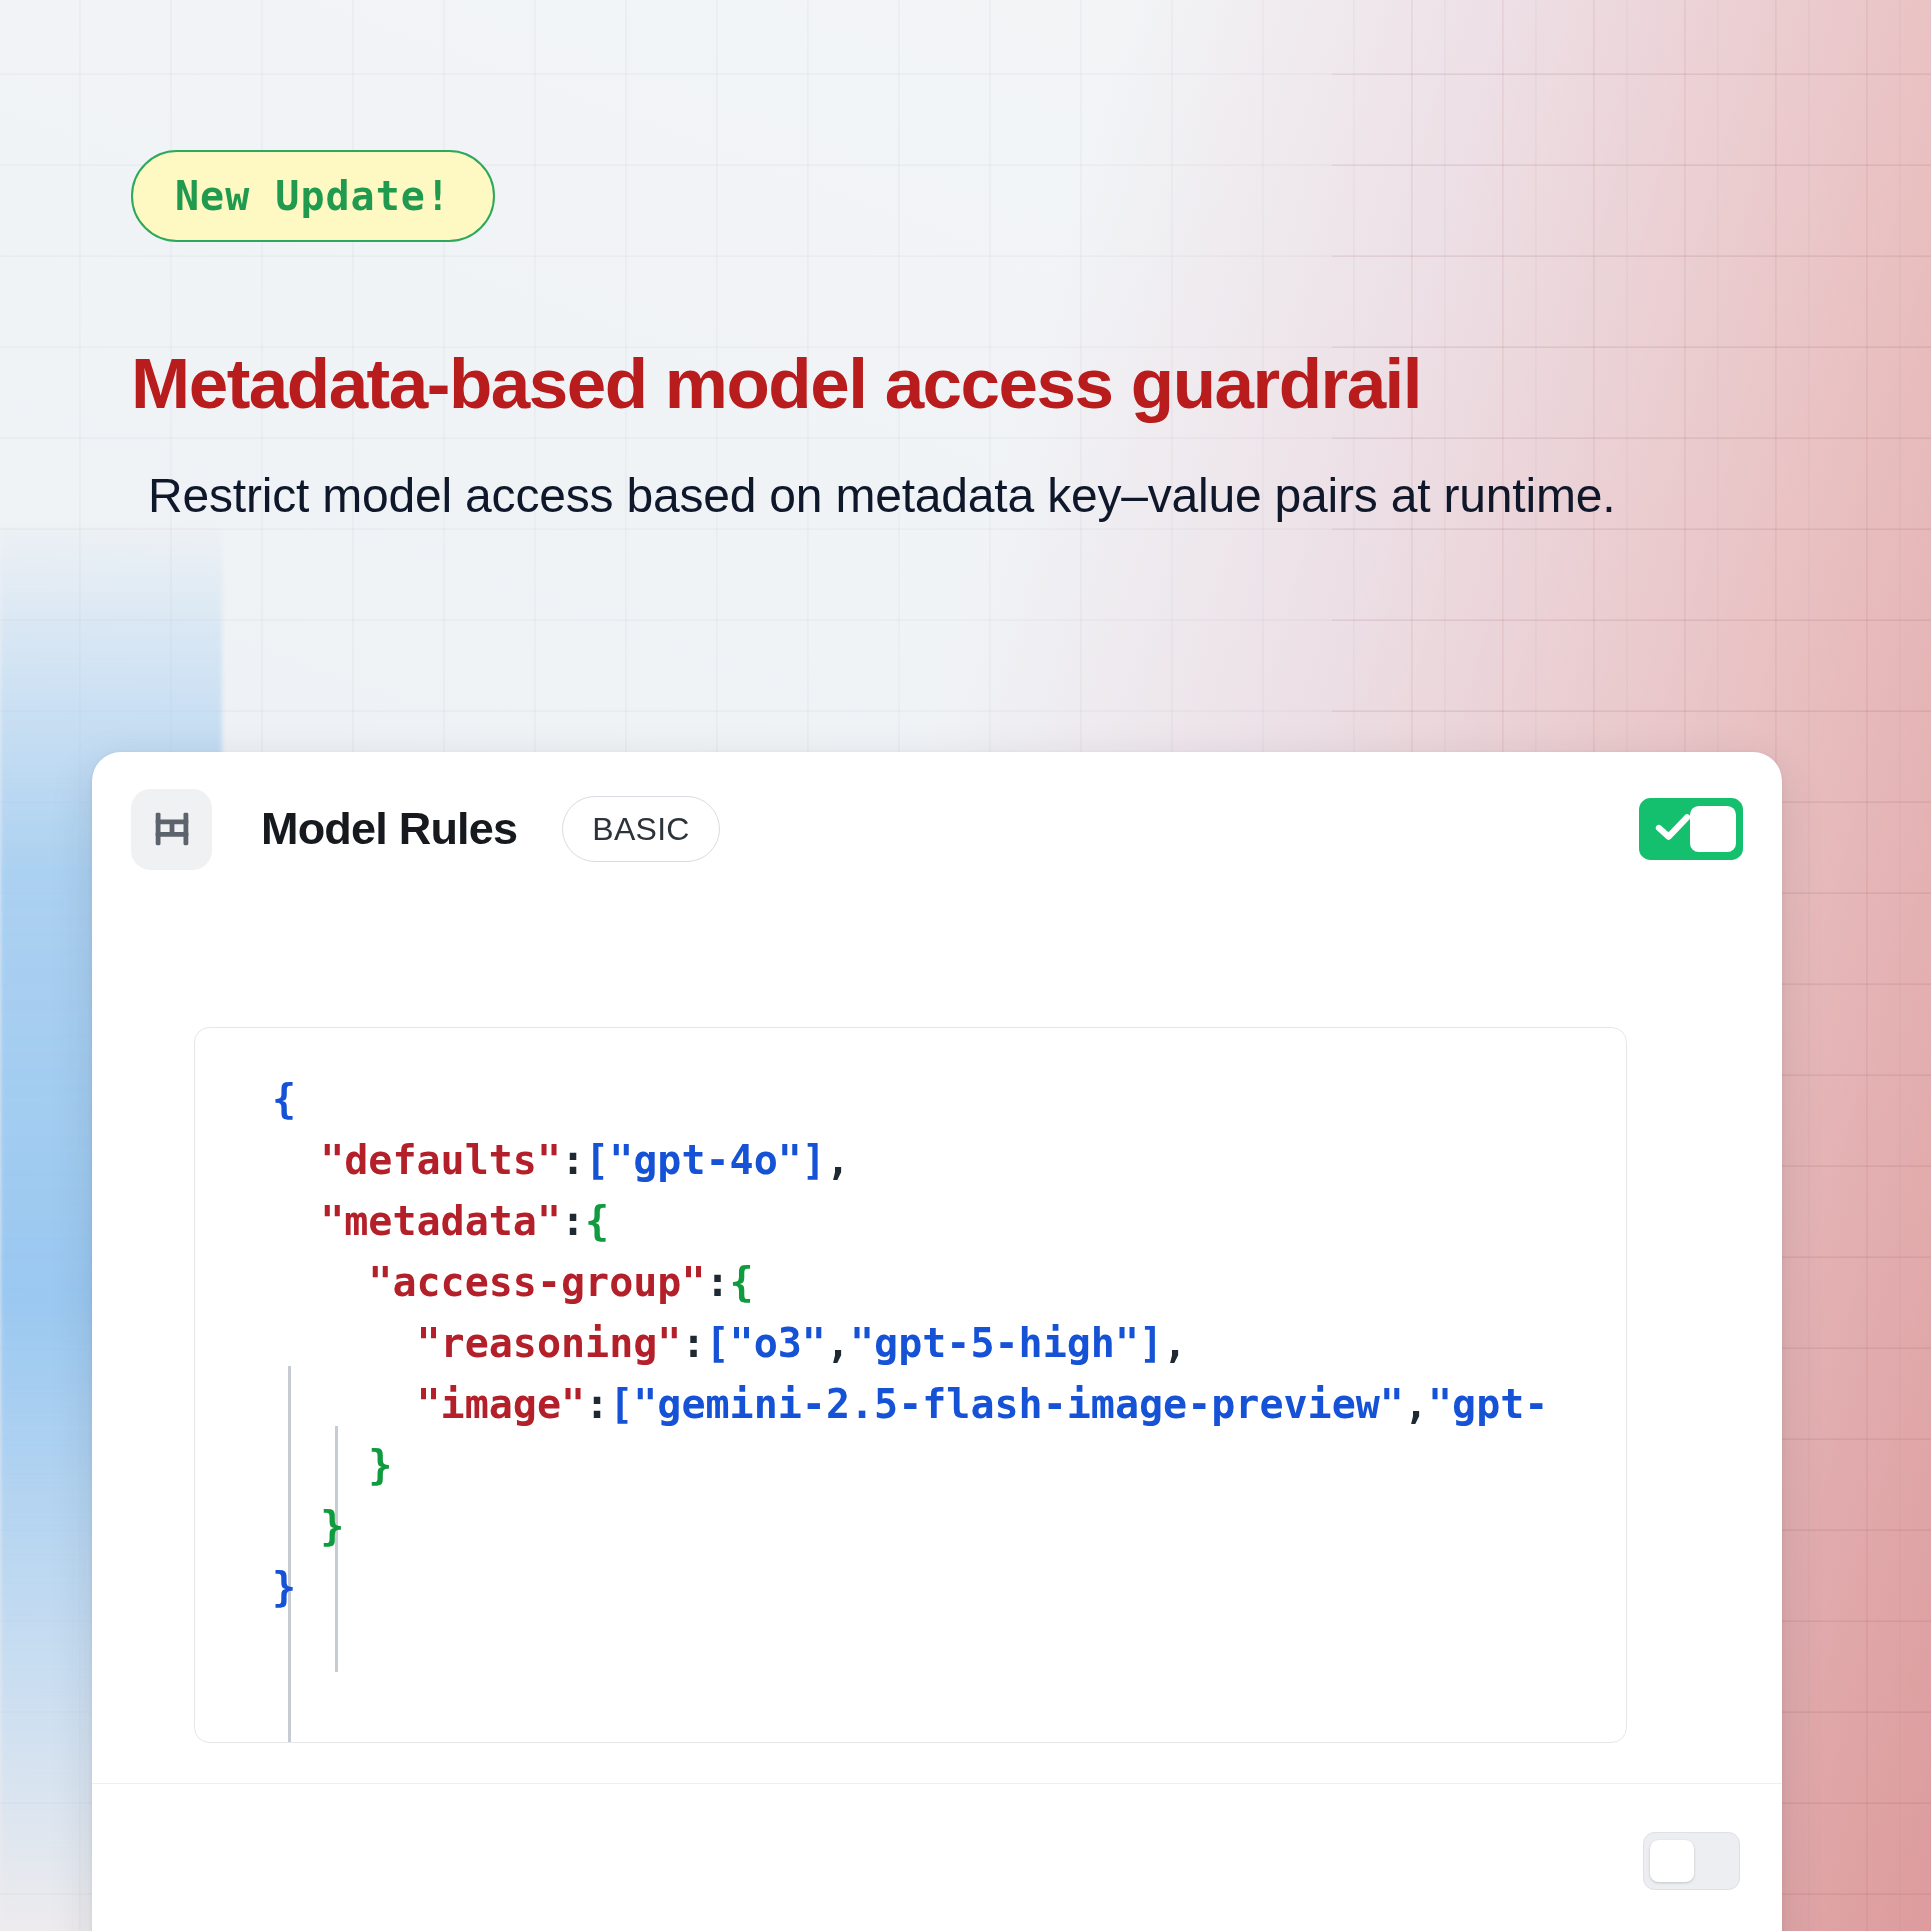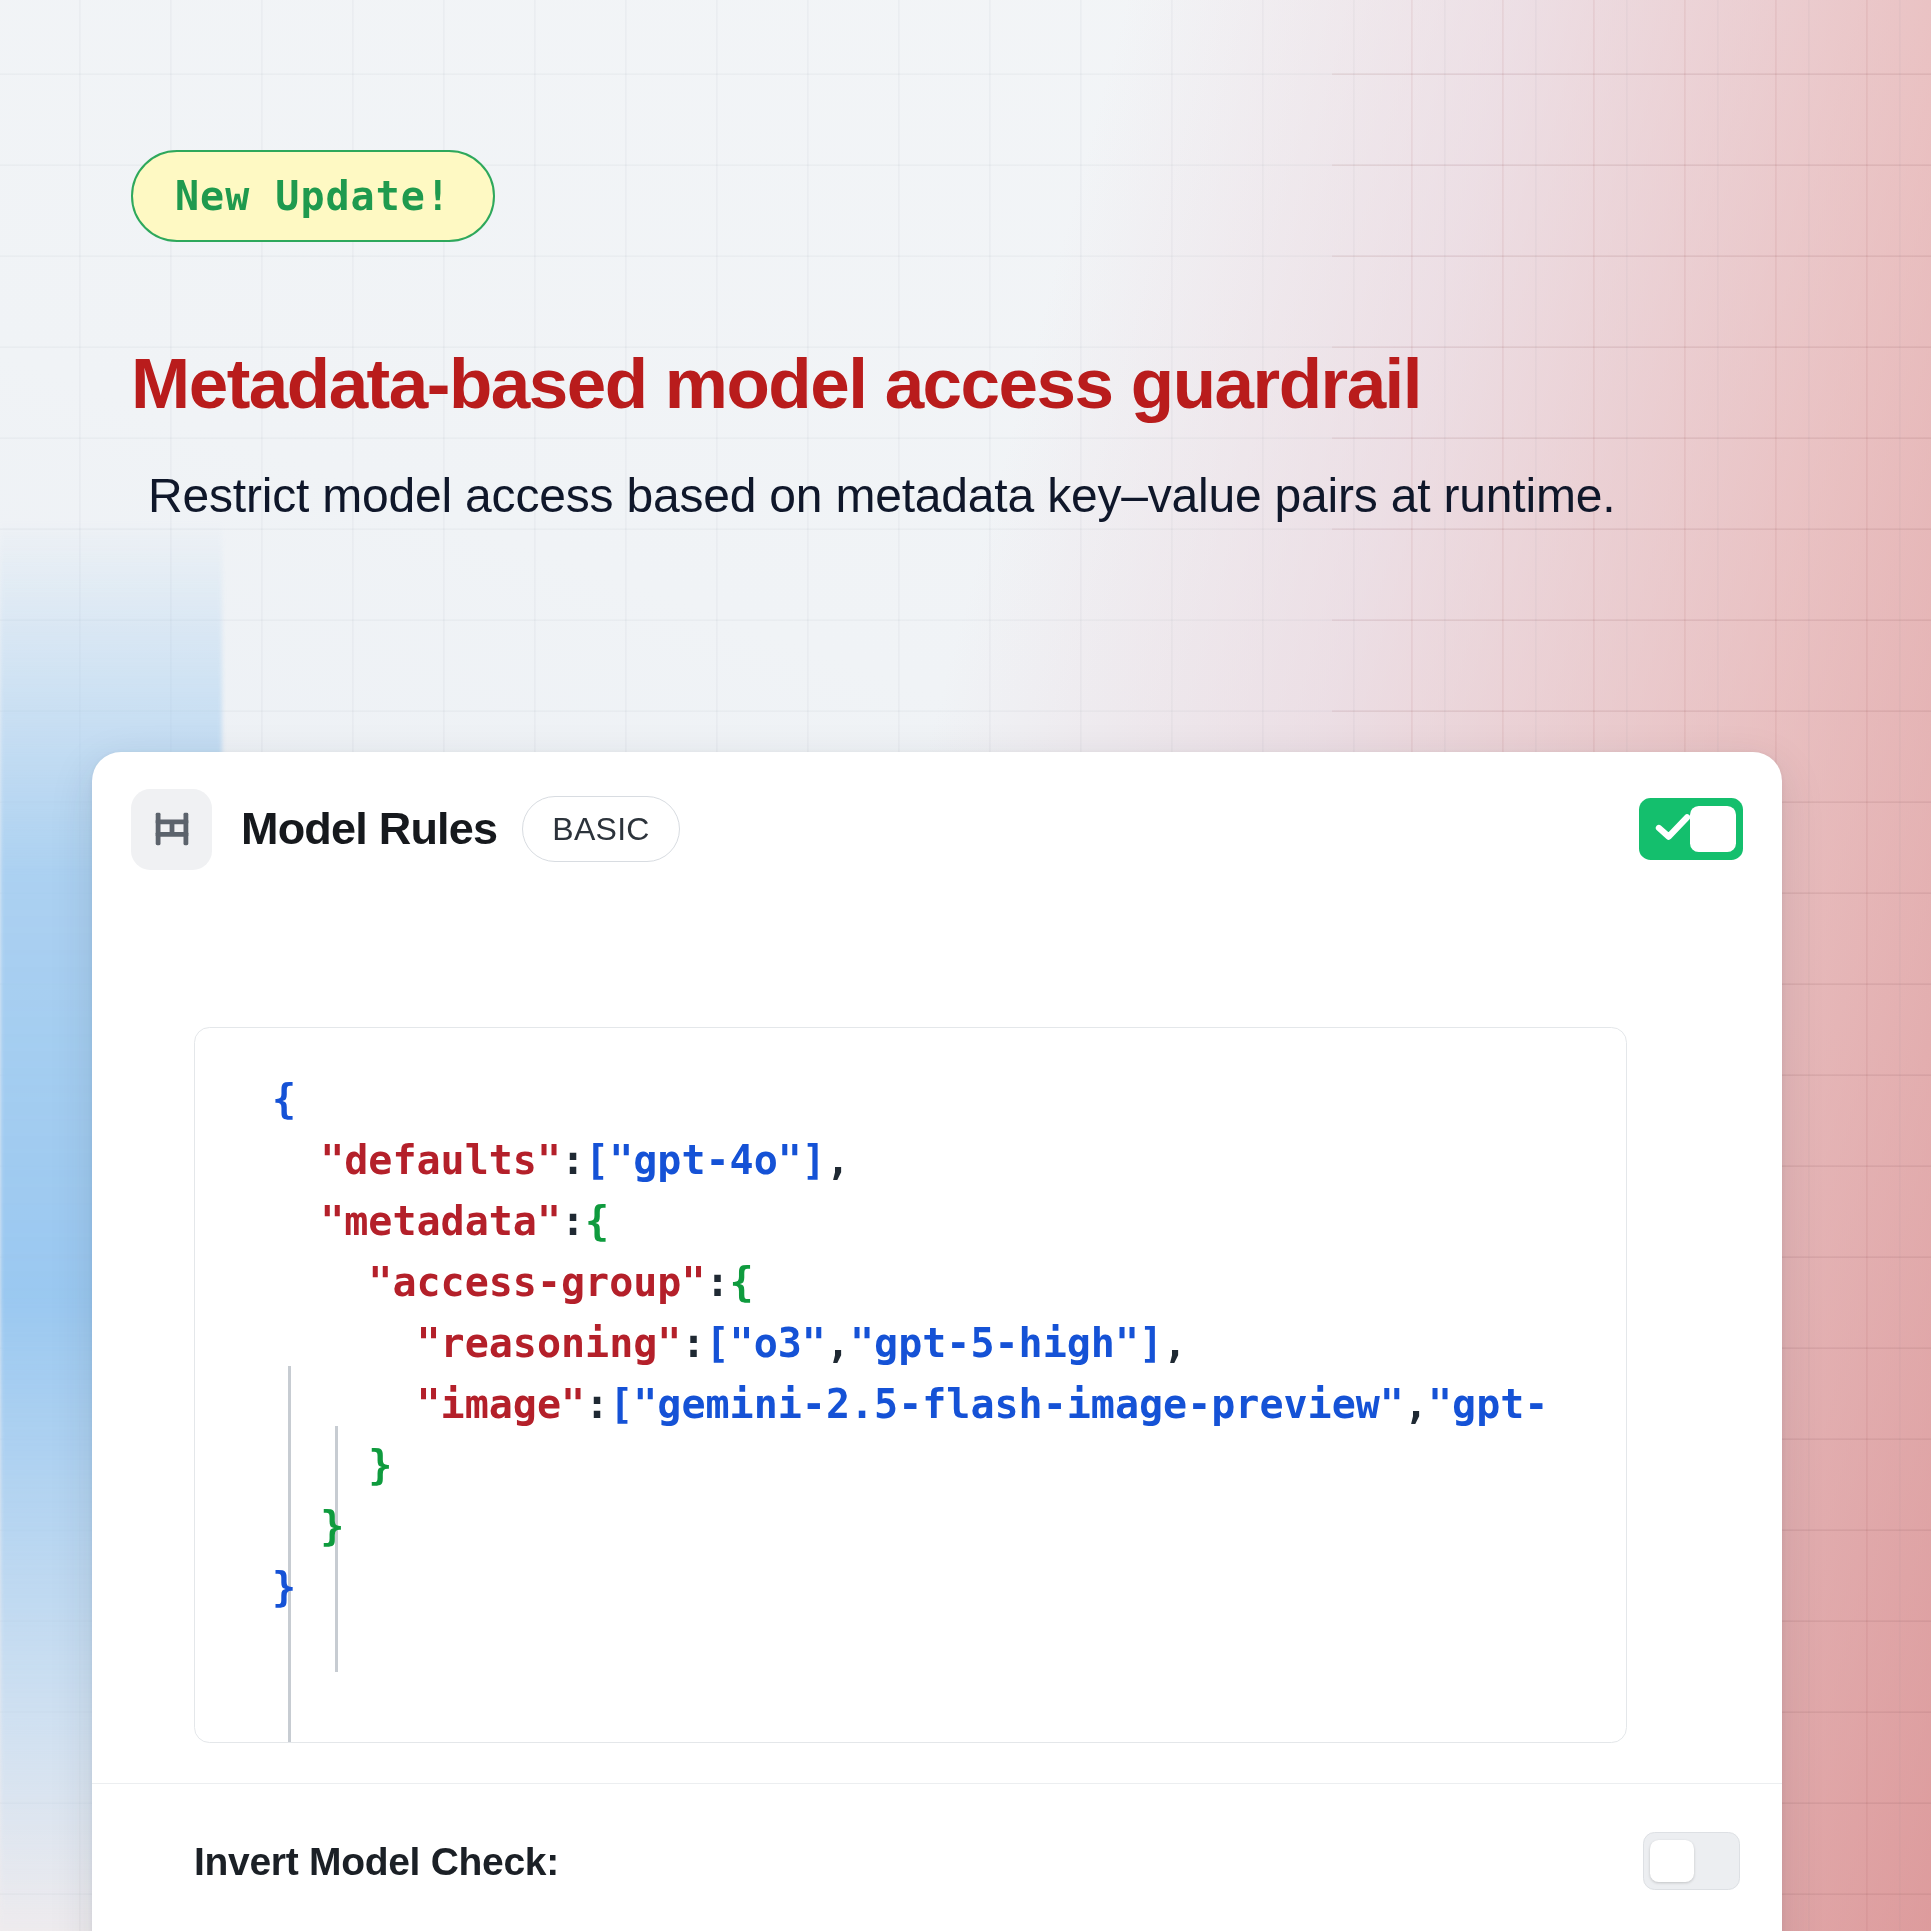--- a/index.html
+++ b/index.html
@@ -127,20 +127,21 @@
   }
   #card-header {
     position: absolute;
     left: 0; top: 0;
     width: 100%;
     height: 154px;
     display: flex;
     align-items: center;
     padding: 0 39px;
     box-sizing: border-box;
+    gap: 20px;
   }
   #rules-icon {
     width: 81px;
     height: 81px;
     border-radius: 19.3px;
     background: #f0f1f3;
     display: flex;
     align-items: center;
     justify-content: center;
     flex: none;
@@ -327,20 +328,19 @@
 <span class="ln">  <span class="tk-key">"metadata"</span><span class="tk-punct">:</span><span class="tk-brace-g">{</span></span>
 <span class="ln">    <span class="tk-key">"access-group"</span><span class="tk-punct">:</span><span class="tk-brace-g">{</span></span>
 <span class="ln">      <span class="tk-key">"reasoning"</span><span class="tk-punct">:</span><span class="tk-brk">[</span><span class="tk-str">"o3"</span><span class="tk-punct">,</span><span class="tk-str">"gpt-5-high"</span><span class="tk-brk">]</span><span class="tk-punct">,</span></span>
 <span class="ln">      <span class="tk-key">"image"</span><span class="tk-punct">:</span><span class="tk-brk">[</span><span class="tk-str">"gemini-2.5-flash-image-preview"</span><span class="tk-punct">,</span><span class="tk-str">"gpt-</span></span>
 <span class="ln">    <span class="tk-brace-g">}</span></span>
 <span class="ln">  <span class="tk-brace-g">}</span></span>
 <span class="ln"><span class="tk-brace-b">}</span></span></div>
   </div>
 
   <div id="invert-row">
-    <div id="invert-label">Invert Model Check:</div>
     <div id="invert-toggle">
       <span class="knob"></span>
     </div>
   </div>
 
 </div>
 
 
 </body></html>

